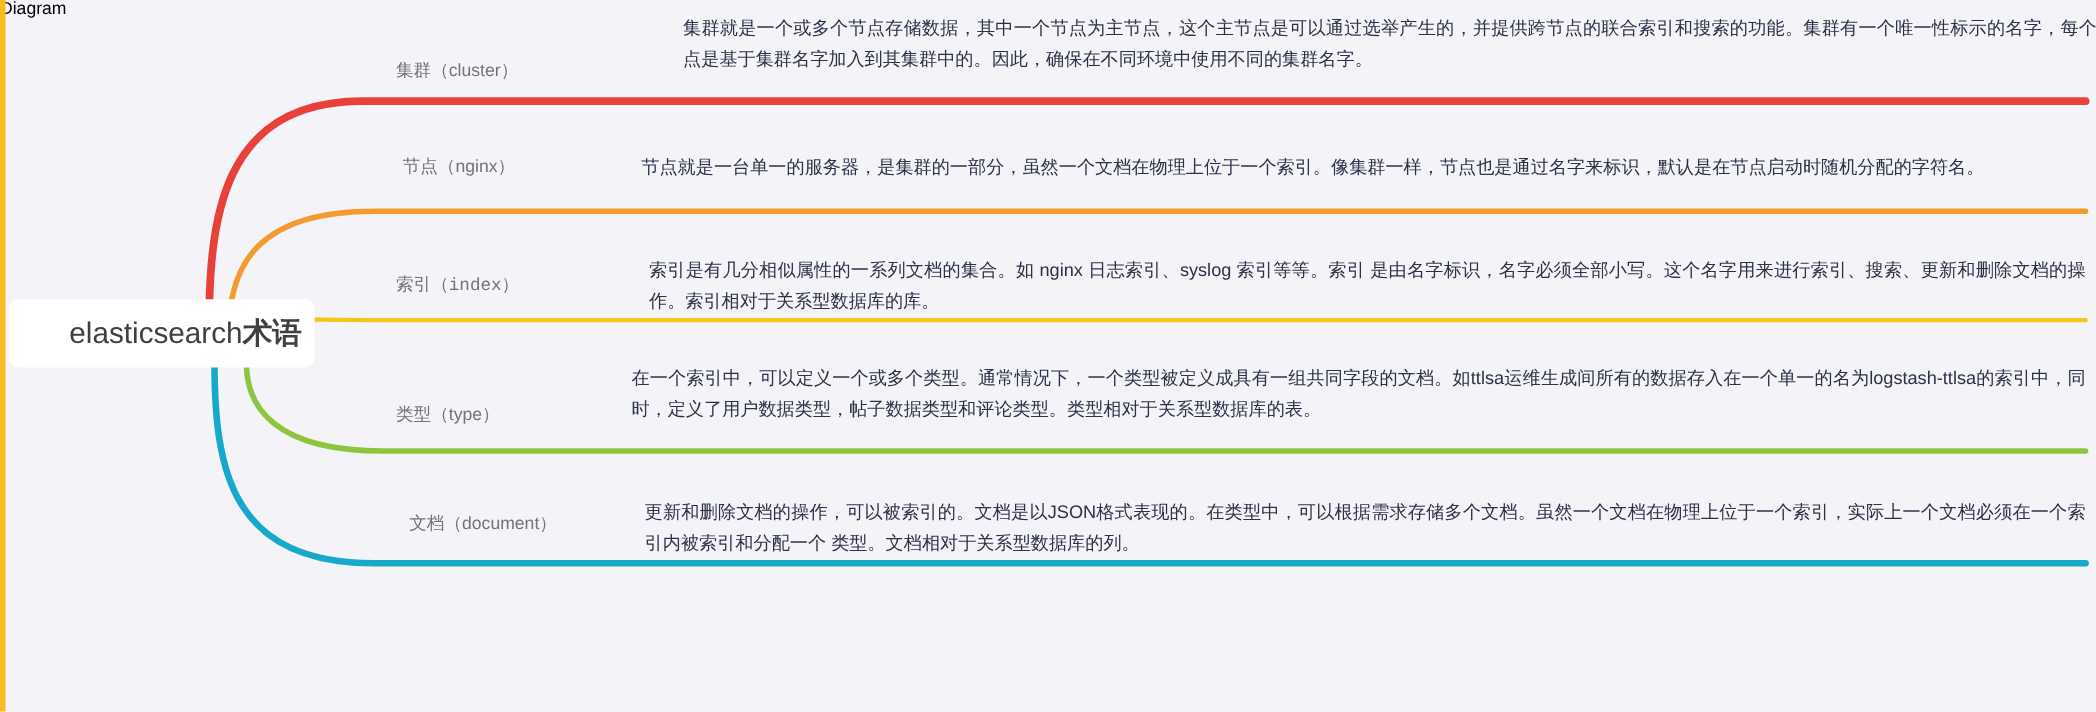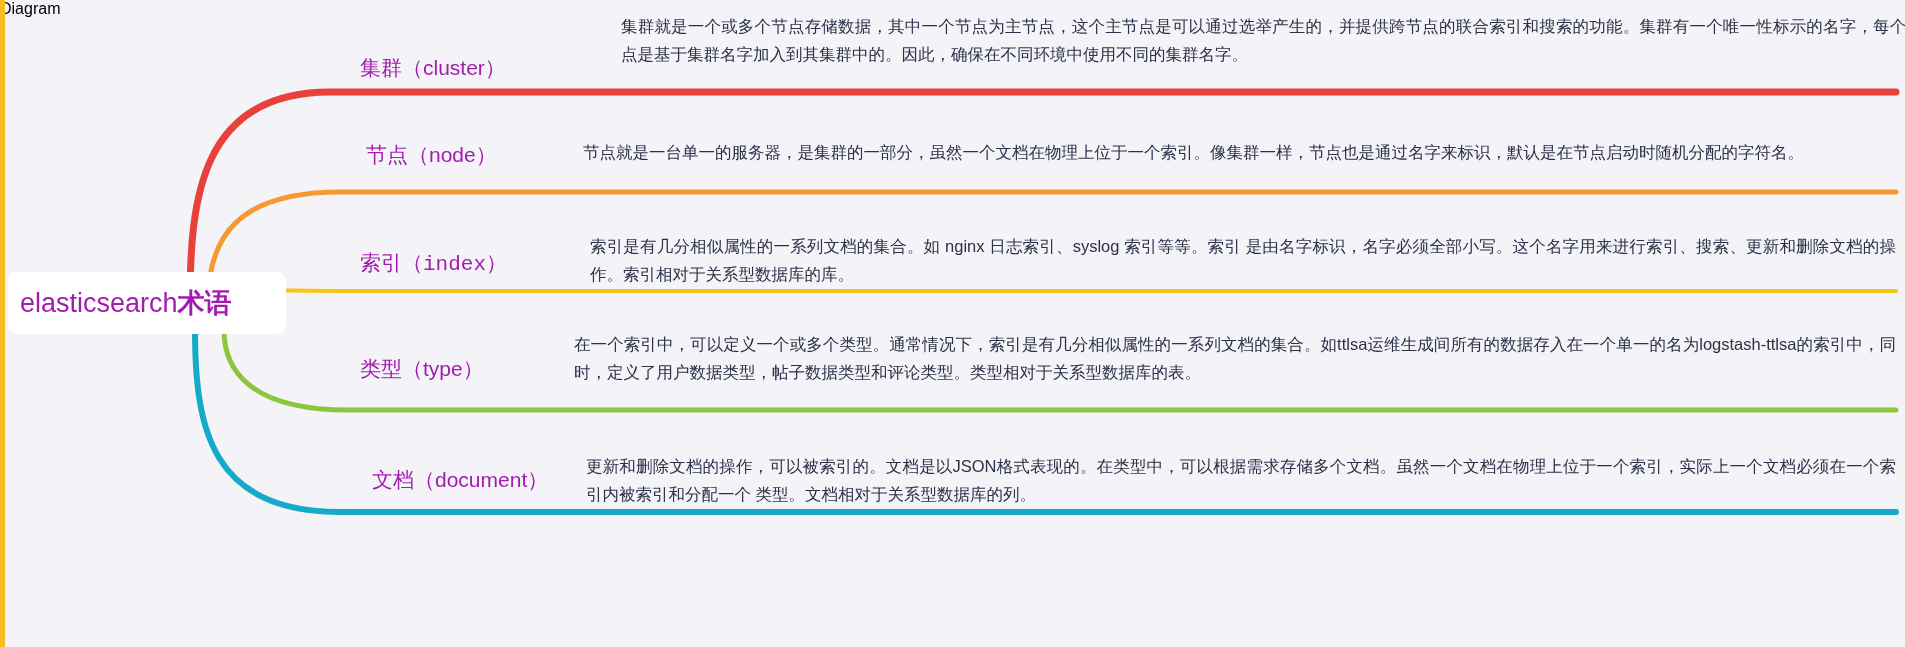--- a/index.html
+++ b/index.html
@@ -46,35 +46,36 @@
     background: #ffffff;
     border-radius: 9px;
     display: flex;
     align-items: center;
     padding-left: 12px;
     z-index: 10;
     box-shadow: 0 0 0 0 rgba(0,0,0,0);
   }
   .central-node-label {
     font-size: 27px;
-    color: #a21caf;
+    color: #404040;
     letter-spacing: 0px;
     white-space: nowrap;
     line-height: 1;
+    margin-left: 43px;
   }
   .central-node-label b { font-weight: 700; }
   
   .branch {
     position: absolute;
     z-index: 6;
   }
   .branch-label {
     position: absolute;
-    font-size: 21px;
-    color: #a21caf;
+    font-size: 16px;
+    color: #737373;
     white-space: nowrap;
     text-align: right;
   }
   .branch-desc {
     position: absolute;
     font-size: 16.5px;
     line-height: 28px;
     color: #2b3147;
     text-align: justify;
     text-justify: inter-character;
@@ -82,21 +83,21 @@
   
   #branch-1 .branch-label { left: 360px; top: 54px; }
   #branch-1 .branch-desc  { left: 594px; top: 12px; width: 1302px; margin-left: 27px; }
 
   #branch-2 .branch-label { left: 366px; top: 141px; }
   #branch-2 .branch-desc  { left: 583px; top: 138px; width: 1313px; }
 
   #branch-3 .branch-label { left: 360px; top: 249px; font-family: Liberation Mono, monospace; }
   #branch-3 .branch-desc  { left: 590px; top: 232px; width: 1306px; }
 
-  #branch-4 .branch-label { left: 360px; top: 355px; }
+  #branch-4 .branch-label { left: 360px; top: 367px; }
   #branch-4 .branch-desc  { left: 574px; top: 330px; width: 1322px; }
 
   #branch-5 .branch-label { left: 372px; top: 466px; }
   #branch-5 .branch-desc  { left: 586px; top: 452px; width: 1310px; }
 </style>
 </head>
 <body>
 
 
 
@@ -120,32 +121,32 @@
   <div class="central-node">
     <span class="central-node-label">elasticsearch<b>术语</b></span>
   </div>
 
   <div class="branch" id="branch-1">
     <div class="branch-label">集群（cluster）</div>
     <div class="branch-desc">集群就是一个或多个节点存储数据，其中一个节点为主节点，这个主节点是可以通过选举产生的，并提供跨节点的联合索引和搜索的功能。集群有一个唯一性标示的名字，每个节点是基于集群名字加入到其集群中的。因此，确保在不同环境中使用不同的集群名字。</div>
   </div>
 
   <div class="branch" id="branch-2">
-    <div class="branch-label">节点（node）</div>
+    <div class="branch-label">节点（nginx）</div>
     <div class="branch-desc">节点就是一台单一的服务器，是集群的一部分，虽然一个文档在物理上位于一个索引。像集群一样，节点也是通过名字来标识，默认是在节点启动时随机分配的字符名。</div>
   </div>
 
   <div class="branch" id="branch-3">
     <div class="branch-label">索引（index）</div>
     <div class="branch-desc">索引是有几分相似属性的一系列文档的集合。如 nginx 日志索引、syslog 索引等等。索引 是由名字标识，名字必须全部小写。这个名字用来进行索引、搜索、更新和删除文档的操作。索引相对于关系型数据库的库。</div>
   </div>
 
   <div class="branch" id="branch-4">
     <div class="branch-label">类型（type）</div>
-    <div class="branch-desc">在一个索引中，可以定义一个或多个类型。通常情况下，索引是有几分相似属性的一系列文档的集合。如ttlsa运维生成间所有的数据存入在一个单一的名为logstash-ttlsa的索引中，同时，定义了用户数据类型，帖子数据类型和评论类型。类型相对于关系型数据库的表。</div>
+    <div class="branch-desc">在一个索引中，可以定义一个或多个类型。通常情况下，一个类型被定义成具有一组共同字段的文档。如ttlsa运维生成间所有的数据存入在一个单一的名为logstash-ttlsa的索引中，同时，定义了用户数据类型，帖子数据类型和评论类型。类型相对于关系型数据库的表。</div>
   </div>
 
   <div class="branch" id="branch-5">
     <div class="branch-label">文档（document）</div>
     <div class="branch-desc">更新和删除文档的操作，可以被索引的。文档是以JSON格式表现的。在类型中，可以根据需求存储多个文档。虽然一个文档在物理上位于一个索引，实际上一个文档必须在一个索引内被索引和分配一个 类型。文档相对于关系型数据库的列。</div>
   </div>
 
 </div>
 
 

